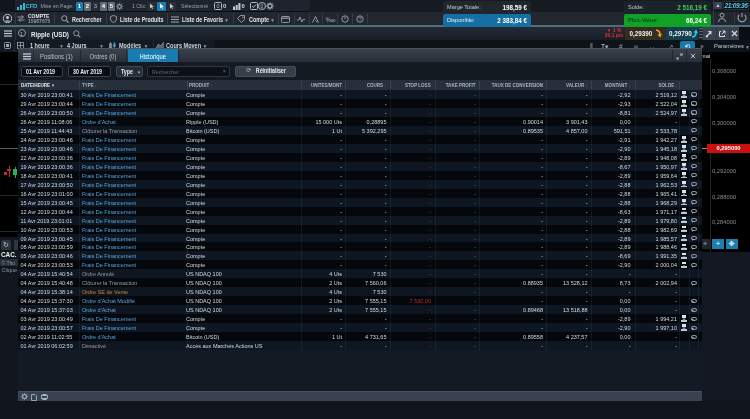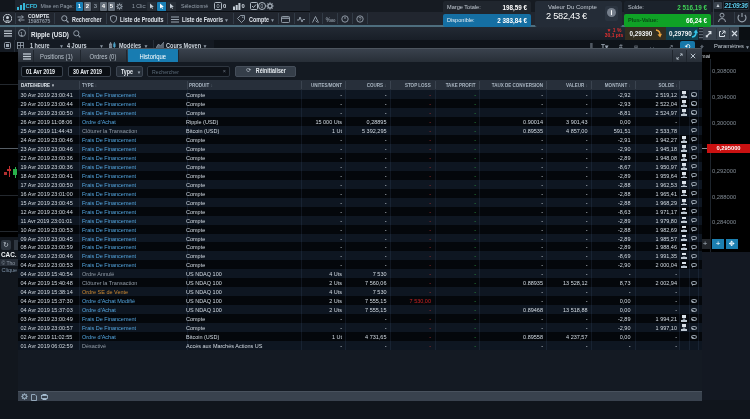--- a/index.html
+++ b/index.html
@@ -212,27 +212,20 @@
   </div>
   <div class="abs" id="tealline"></div>
 
   <div class="box" style="left:443px;top:1px;width:88px;height:12.5px;background:#20262e;">
     <span class="lbl abs" style="left:4px;top:3px;">Marge Totale:</span>
     <span class="val abs" style="right:4px;top:3px;">198,59 €</span>
   </div>
   <div class="box" style="left:443px;top:14px;width:88px;height:12.5px;background:#156fa3;">
     <span class="lbl abs" style="left:4px;top:3px;color:#e6eef4;">Disponible:</span>
     <span class="val abs" style="right:4px;top:3px;">2 383,84 €</span>
-  </div>
-  <div class="box" style="left:535px;top:1px;width:87px;height:25.5px;background:#242c37;">
-    <span class="abs" style="left:13px;top:3px;font-size:6px;color:#c3cbd4;">Valeur Du Compte</span>
-    <span class="abs" style="left:11px;top:10px;font-size:9.2px;color:#fdfefe;letter-spacing:-0.25px;">2 582,43 €</span>
-    <div class="abs" style="left:70px;top:4.5px;width:13px;height:15px;background:#2b3440;border-radius:2px;">
-      <div class="abs" style="left:2px;top:2.5px;width:9px;height:9px;border-radius:50%;background:#767f8c;color:#fff;font-size:7px;font-weight:bold;text-align:center;line-height:9.5px;">i</div>
-    </div>
   </div>
   <div class="box" style="left:624px;top:1px;width:87px;height:12.5px;background:#1b222b;">
     <span class="lbl abs" style="left:4px;top:3px;">Solde:</span>
     <span class="val abs" style="right:4px;top:3px;color:#3fd356;">2 516,19 €</span>
   </div>
   <div class="box" style="left:624px;top:14px;width:87px;height:12.5px;background:#0fa226;">
     <span class="lbl abs" style="left:4px;top:3px;color:#0a4a16;font-weight:bold;">Plus-Value:</span>
     <span class="val abs" style="right:4px;top:3px;">66,24 €</span>
   </div>
 

